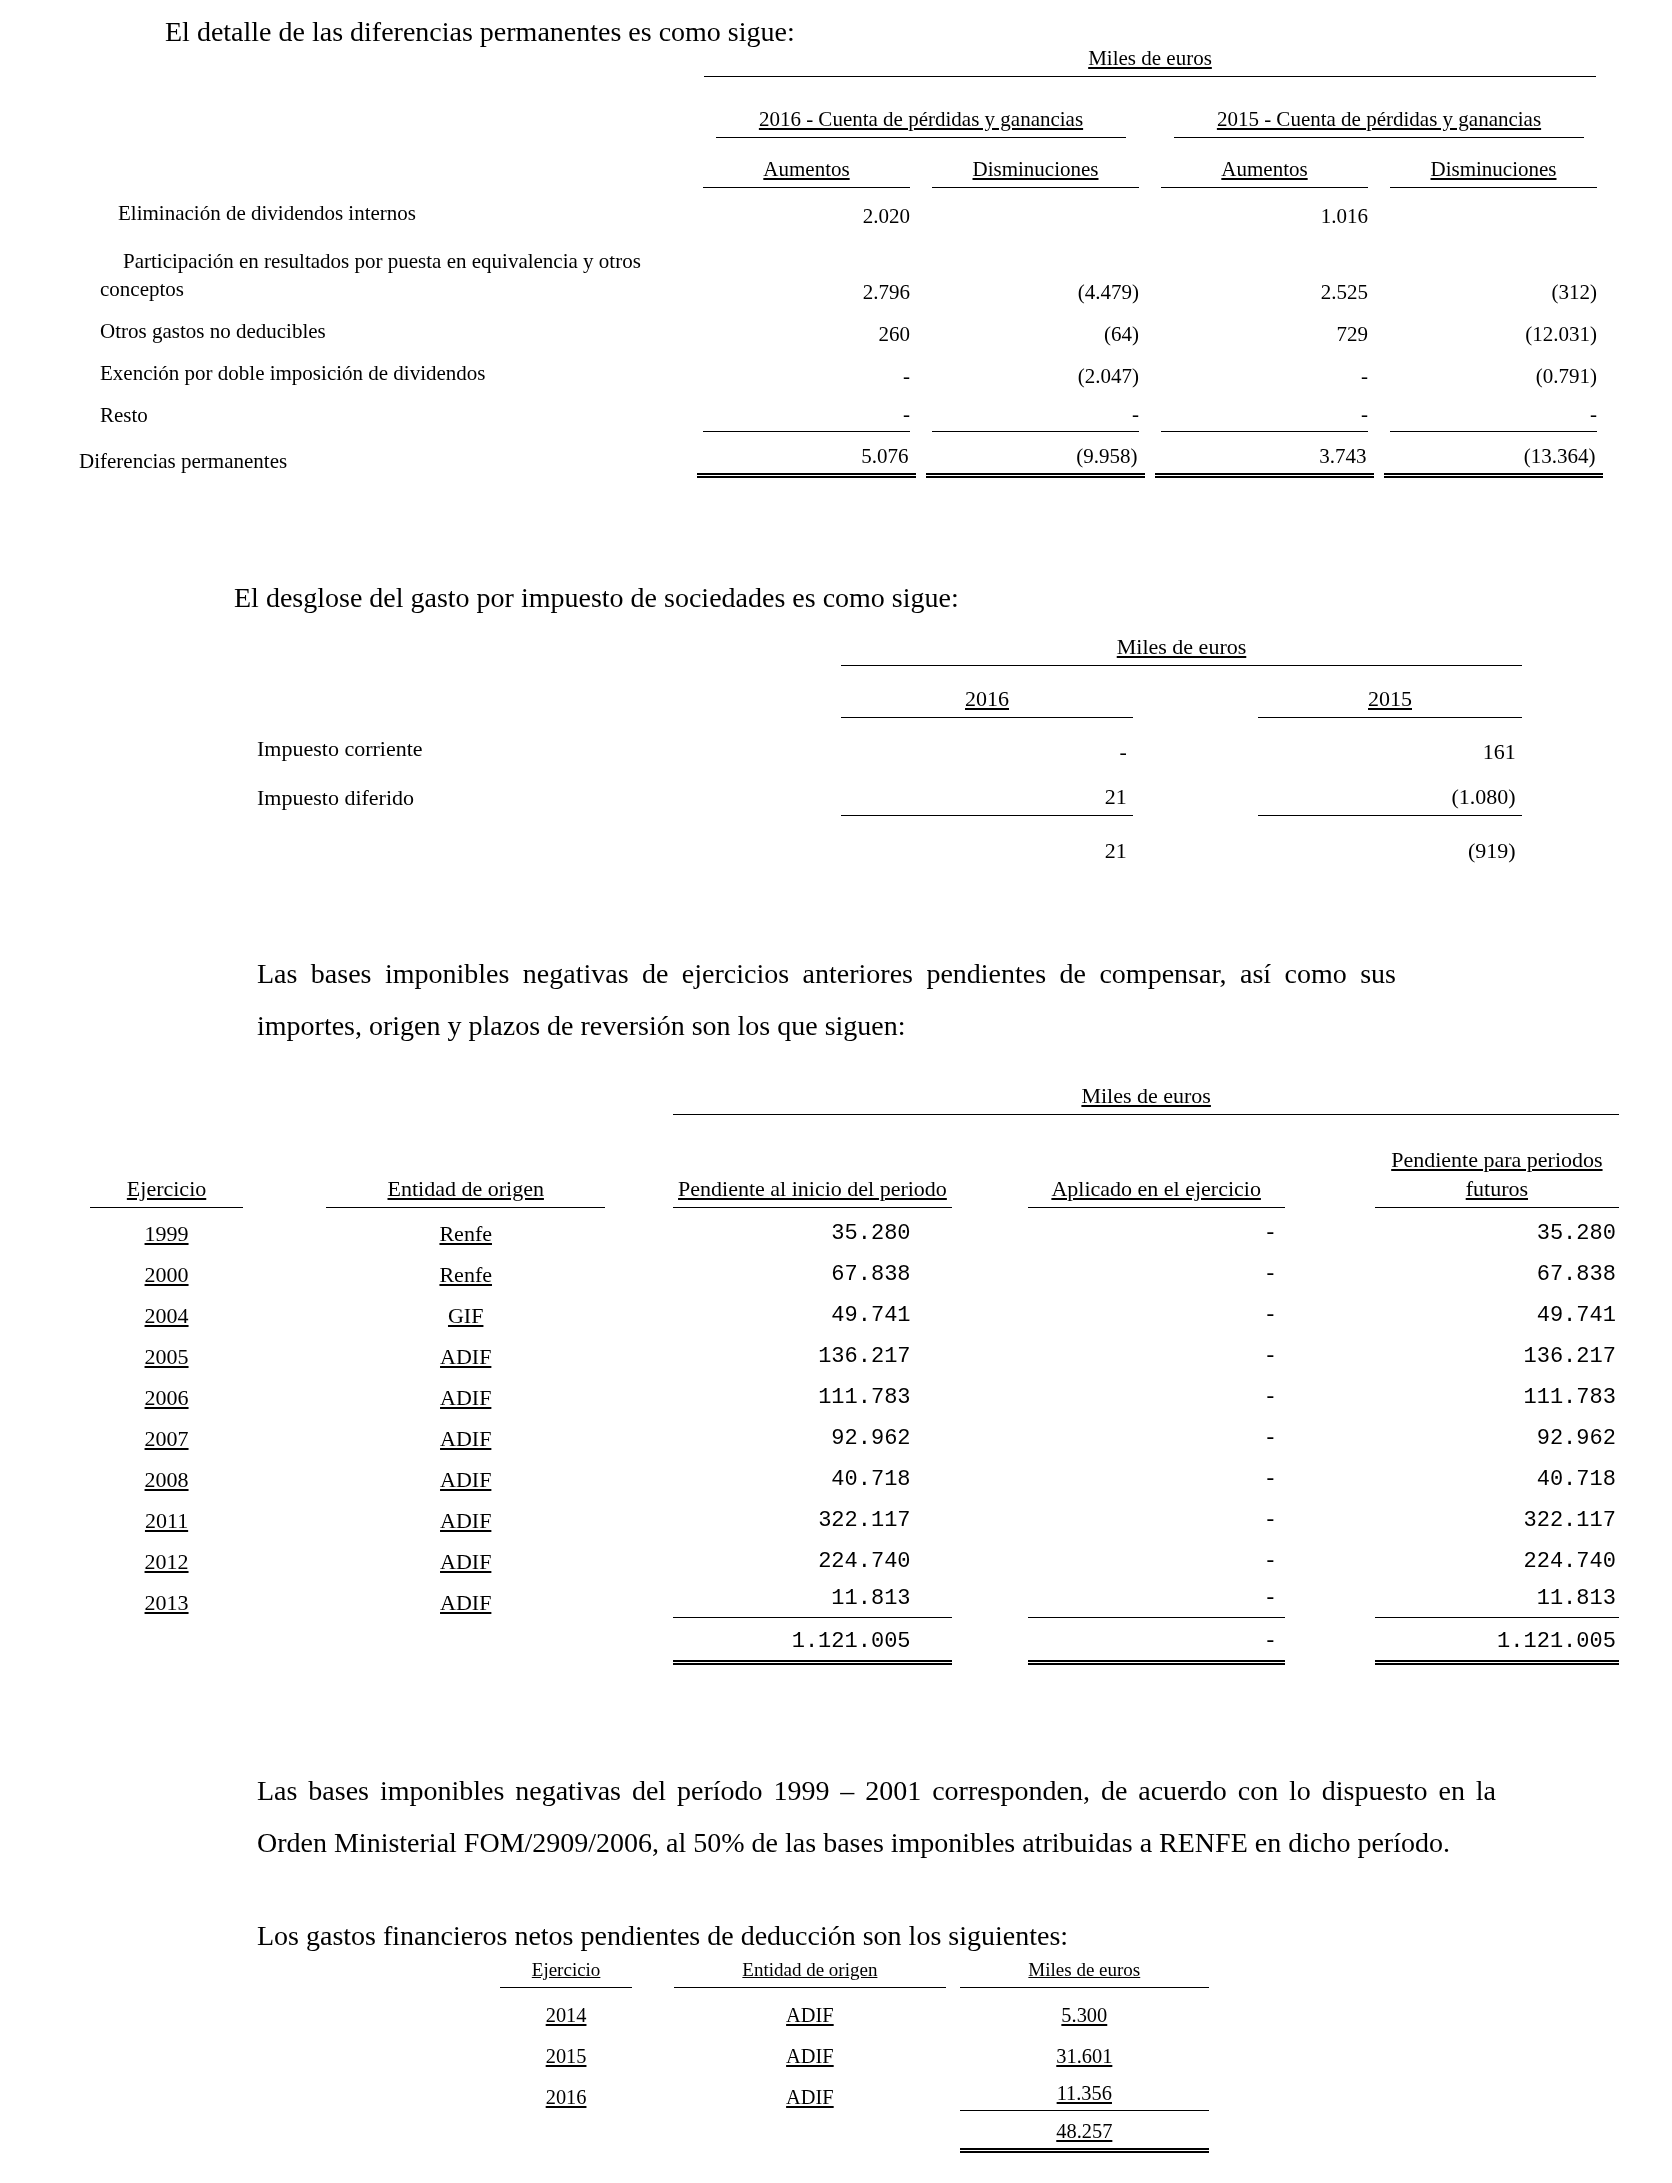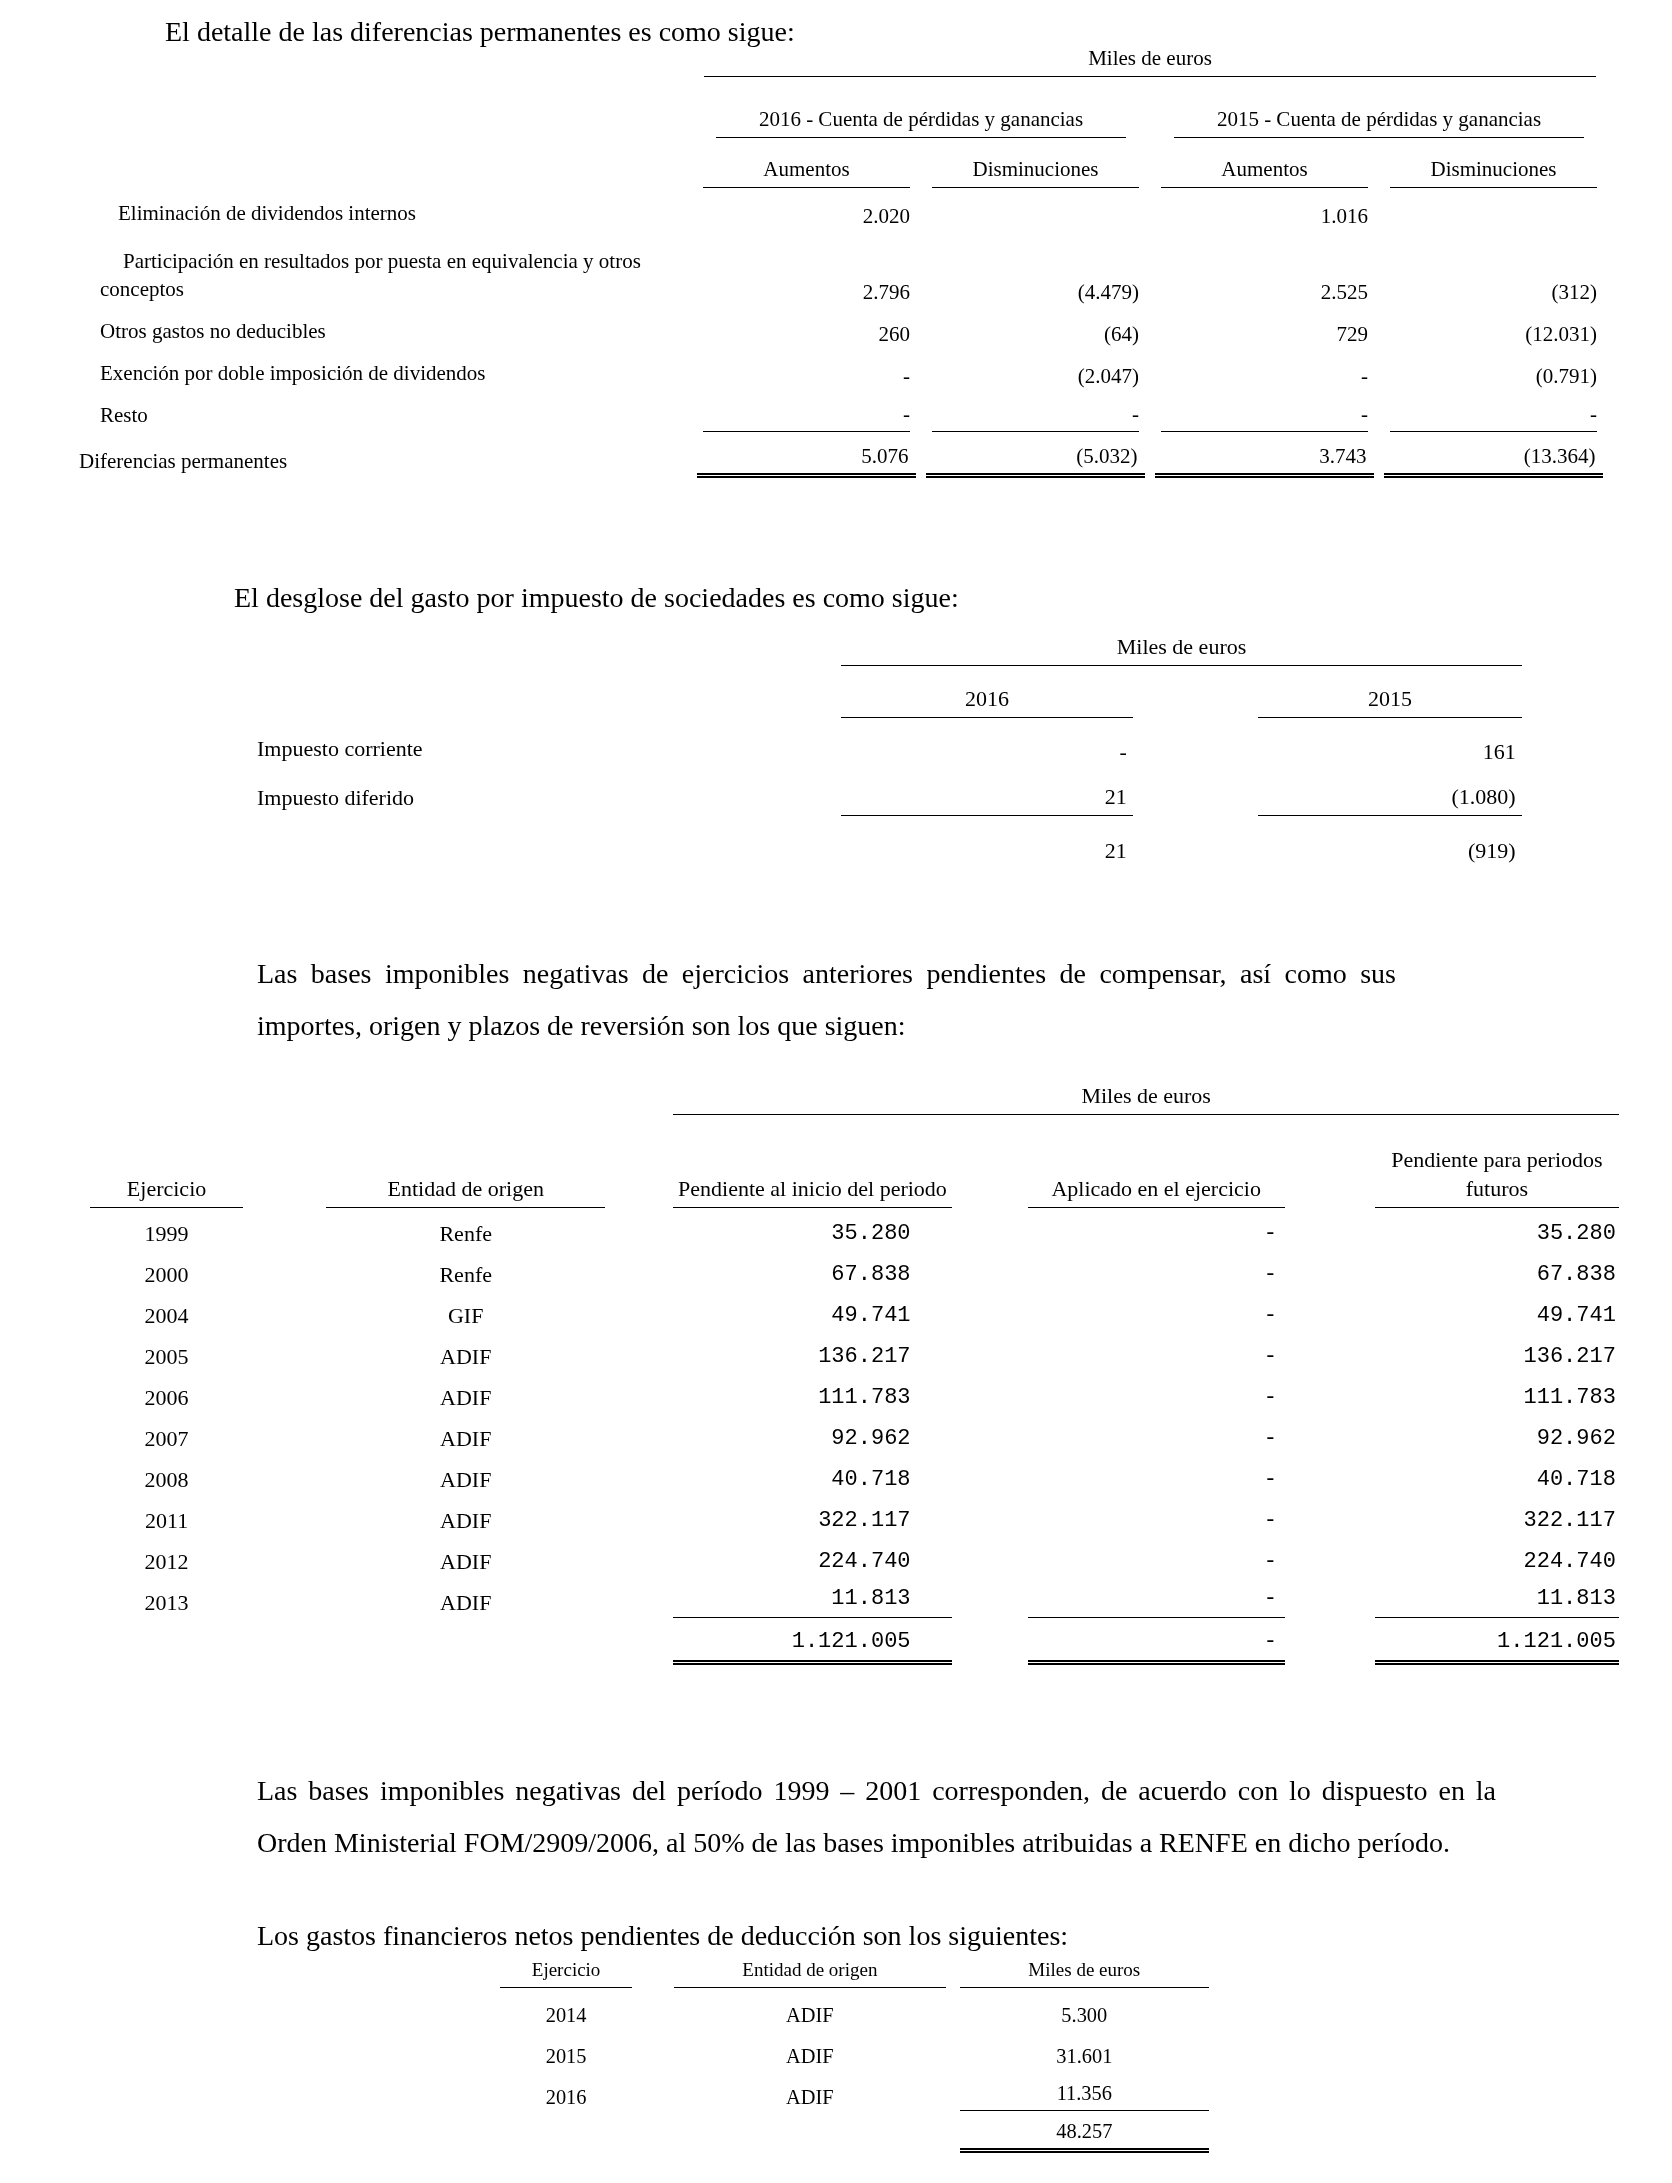--- a/index.html
+++ b/index.html
@@ -13,21 +13,21 @@
     font-family: "Liberation Serif", "DejaVu Serif", serif;
     overflow: hidden;
   }
   .abs { position: absolute; }
   .para { font-size: 28px; line-height: 1.35; margin: 0; }
   .just { text-align: justify; line-height: 1.85; }
 
   table { border-collapse: collapse; table-layout: fixed; position: absolute; }
   td { padding: 0; vertical-align: bottom; font-weight: 400; }
   .in { display: block; line-height: 1.3; }
-  .ctr { text-align: center; }
+  .ctr { text-align: center; text-decoration: underline; }
   .ul  { border-bottom: 1.6px solid #000; padding-bottom: 3.9px; }
   .bl  { border-bottom: 1.6px solid #000; padding-bottom: 3.1px; }
   .dbl { border-bottom: 5.5px double #000; padding-bottom: 3.1px; }
 
   
   #p1 { left: 165px; top: 12.6px; }
   #p2 { left: 234px; top: 579px; }
   #p3 { left: 257px; top: 948px; width: 1139px; }
   #p4 { left: 257px; top: 1765px; width: 1239px; }
   #p5 { left: 257px; top: 1917px; }
@@ -205,21 +205,21 @@
     <td class="n">
           <span class="in bl">-</span>
         </td>
   </tr>
   <tr class="tot">
     <td class="lbl li0">Diferencias permanentes</td>
     <td class="n">
           <span class="in dbl">5.076</span>
         </td>
     <td class="n">
-          <span class="in dbl">(5.032)</span>
+          <span class="in dbl">(9.958)</span>
         </td>
     <td class="n">
           <span class="in dbl">3.743</span>
         </td>
     <td class="n">
           <span class="in dbl">(13.364)</span>
         </td>
   </tr>
 </tbody>
   </table>

